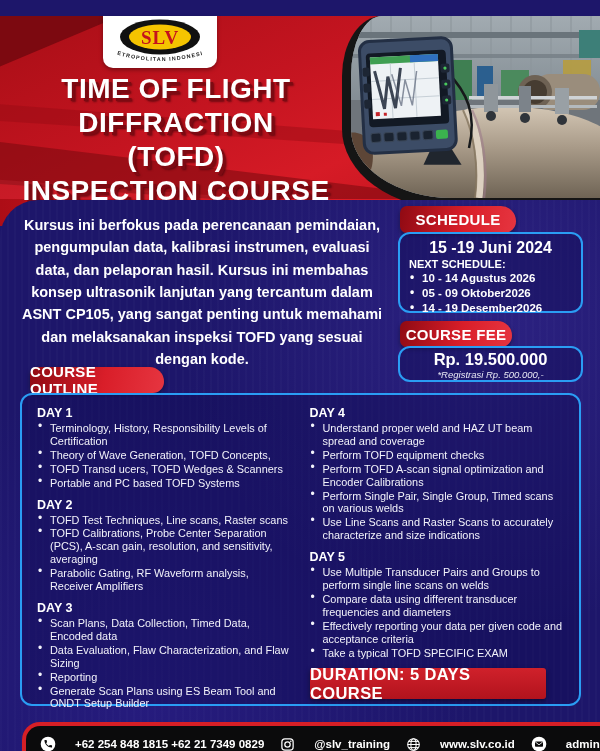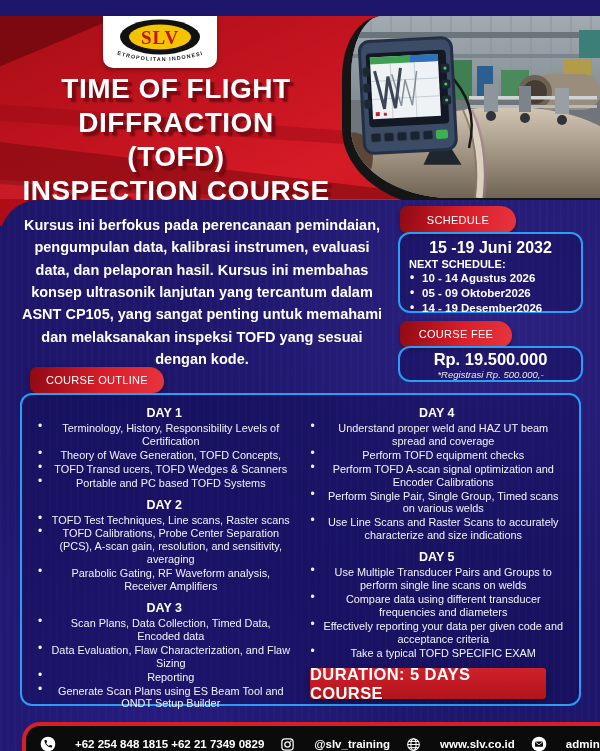--- a/index.html
+++ b/index.html
@@ -52,21 +52,21 @@
       #1d166a;
   }
   .intro{
     position:absolute;left:16px;top:14px;width:372px;
     font-size:14.5px;font-weight:bold;line-height:1.54;text-align:center;color:#fff;
   }
   
   .badge{
     position:absolute;display:flex;align-items:center;justify-content:center;
     background:linear-gradient(100deg,#8f0a13,#d91e29 55%,#e63540);
-    color:#fff;font-weight:normal;font-size:11px;letter-spacing:.3px;
+    color:#fff;font-weight:bold;font-size:15px;letter-spacing:.3px;
     border-radius:8px 18px 14px 8px;box-shadow:0 2px 4px rgba(0,0,0,.4);
   }
   .badge.schedule{left:400px;top:6px;width:116px;height:27px;}
   .badge.fee{left:400px;top:121px;width:112px;height:26px;}
   .badge.outline{left:30px;top:167px;width:134px;height:26px;}
   
   .bluebox{
     position:absolute;border:2px solid #2a9df4;border-radius:12px;
     background:rgba(16,12,84,.42);box-sizing:border-box;
   }
@@ -76,21 +76,21 @@
   .box-fee{left:398px;top:146px;width:185px;height:36px;padding:2px 8px;text-align:center;}
   .fee-price{font-size:16.5px;font-weight:bold;line-height:19px;}
   .fee-note{font-size:9.5px;font-style:italic;color:#e8e8f4;line-height:11px;}
   
   ul.blist{list-style:none;margin:1px 0 0 0;padding:0;}
   ul.blist li{position:relative;padding-left:13px;margin:0 0 1px 0;}
   ul.blist li::before{content:"\2022";position:absolute;left:1px;top:-1px;font-size:12px;}
   .box-schedule ul.blist li{font-size:11.5px;line-height:14px;font-weight:bold;}
   
   .box-outline{left:20px;top:193px;width:561px;height:313px;padding:11px 15px 8px;}
-  .outline-cols{display:flex;gap:18px;text-align:center;}
+  .outline-cols{display:flex;gap:18px;}
   .ocol{width:256px;}
   .day-label{font-size:12.5px;font-weight:bold;margin:8px 0 2px;}
   .ocol > .day-label:first-child{margin-top:0;}
   .ocol ul.blist li{font-size:10.9px;line-height:12.9px;color:#f2f2fa;}
   .ocol ul.blist li::before{top:-2px;}
   
   .duration{
     position:absolute;left:310px;top:468px;width:236px;height:31px;
     background:linear-gradient(180deg,#d0212b,#b2131d);
     display:flex;align-items:center;justify-content:center;
@@ -237,21 +237,21 @@
       </svg>
     </div>
   </div>
 
   <div class="body-panel">
 
     <div class="intro">Kursus ini berfokus pada perencanaan pemindaian, pengumpulan data, kalibrasi instrumen, evaluasi data, dan pelaporan hasil. Kursus ini membahas konsep ultrasonik lanjutan yang tercantum dalam ASNT CP105, yang sangat penting untuk memahami dan melaksanakan inspeksi TOFD yang sesuai dengan kode.</div>
 
     <div class="badge schedule">SCHEDULE</div>
     <div class="bluebox box-schedule">
-      <div class="sched-main">15 -19 Juni 2032</div>
+      <div class="sched-main">15 -19 Juni 2024</div>
       <div class="sched-next">NEXT SCHEDULE:</div>
       <div>
           <ul class="blist">
             <li>10 - 14 Agustus 2026</li>
             <li>05 - 09 Oktober2026</li>
             <li>14 - 19 Desember2026</li>
           </ul>
         </div>
     </div>
 

